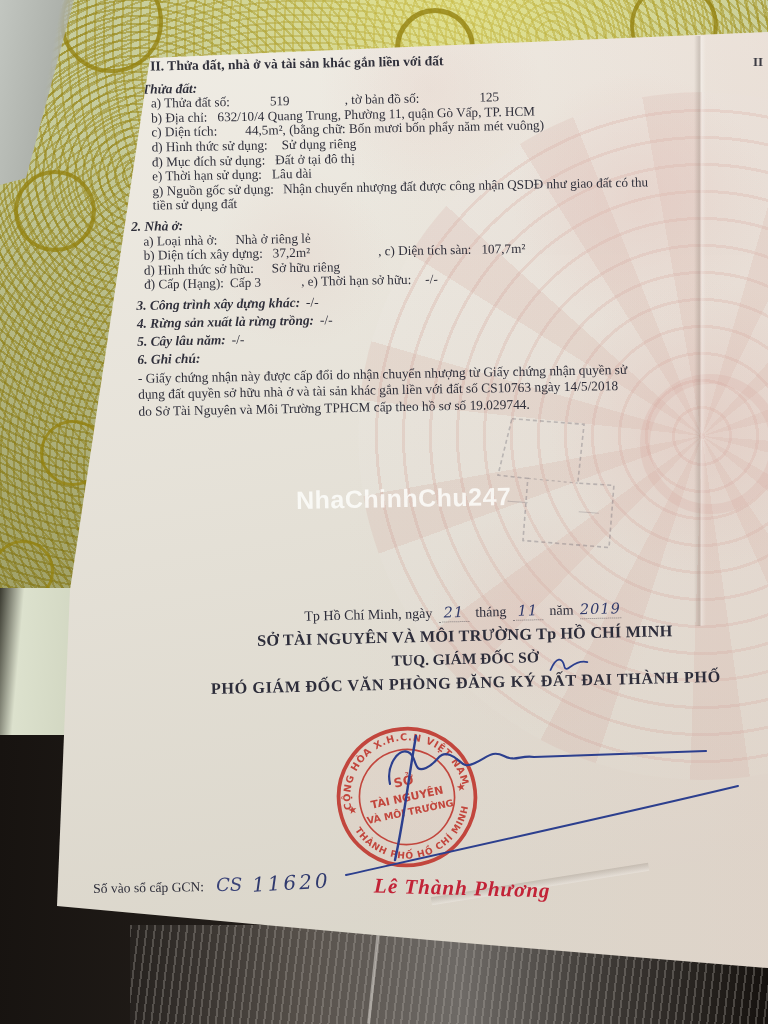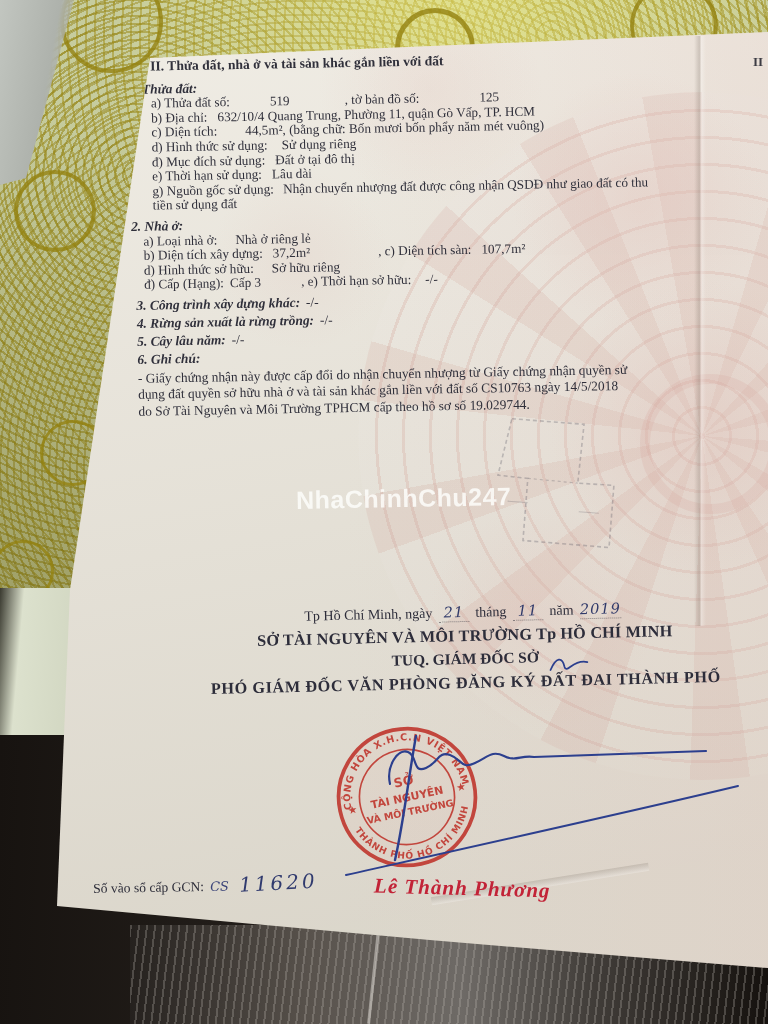--- a/index.html
+++ b/index.html
@@ -87,21 +87,21 @@
   .deleg{font-weight:bold;font-size:15.4px;margin-top:4px;}
   .signer-title{font-weight:bold;font-size:16.2px;margin-top:6px;letter-spacing:.6px;white-space:nowrap;}
   .scribble{position:absolute;left:372px;top:52px;width:44px;height:22px;}
 
   
   .seal{position:absolute;left:332px;top:722px;width:150px;height:150px;transform:rotate(-12deg);opacity:.92;}
   .sig{position:absolute;left:338px;top:722px;width:420px;height:165px;}
 
   
   .registry{position:absolute;left:93px;top:872px;transform:rotate(-1deg);font-size:13.6px;color:#2e2e3a;white-space:nowrap;}
-  .reg-code{font-family:"DejaVu Serif",serif;font-style:italic;color:#3a4378;font-size:13px;margin-left:6px;}
+  .reg-code{font-family:"DejaVu Serif",serif;font-style:italic;color:#3a4378;font-size:18px;margin-left:12px;}
   .reg-num{font-family:"DejaVu Serif",serif;font-style:italic;color:#303a6e;font-size:20px;letter-spacing:3px;margin-left:10px;transform:rotate(-2deg);display:inline-block;}
   .signer-name{position:absolute;left:374px;top:876px;font-style:italic;font-weight:bold;font-size:21px;
     color:#c22337;transform:rotate(1.6deg);letter-spacing:1px;}
 
   
   .watermark{position:absolute;left:296px;top:484px;font-family:"Liberation Sans","DejaVu Sans",sans-serif;
     font-weight:bold;font-size:25px;color:rgba(253,253,250,.85);transform:rotate(-1deg);letter-spacing:.5px;}
   .pagemark{position:absolute;left:753px;top:54px;font-weight:bold;font-size:13px;color:#3c3c44;}
 
   .sketch{position:absolute;left:468px;top:418px;width:180px;height:170px;opacity:.55;transform:rotate(10deg);}

